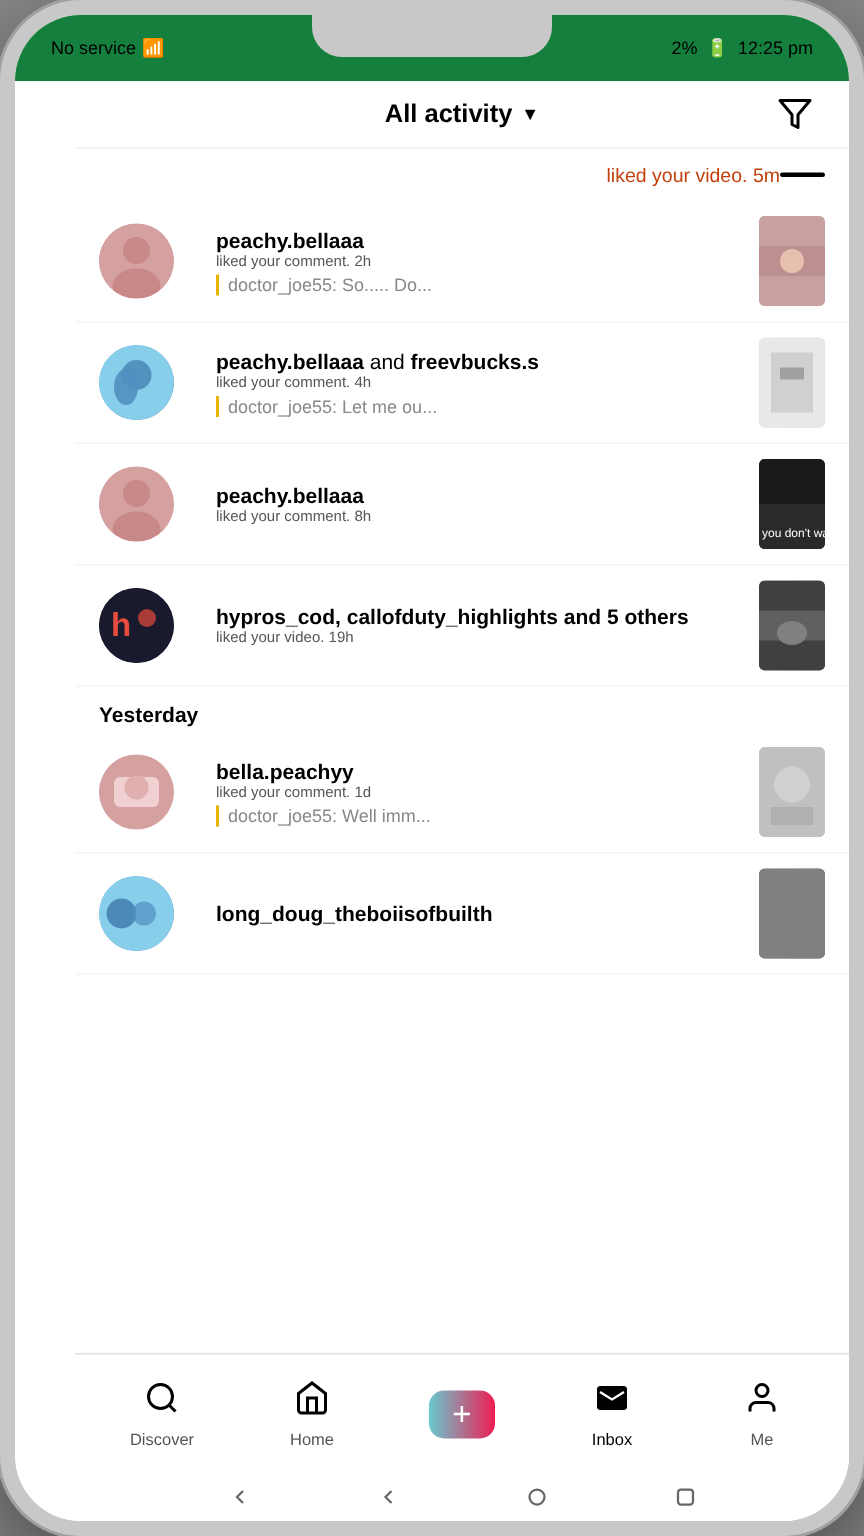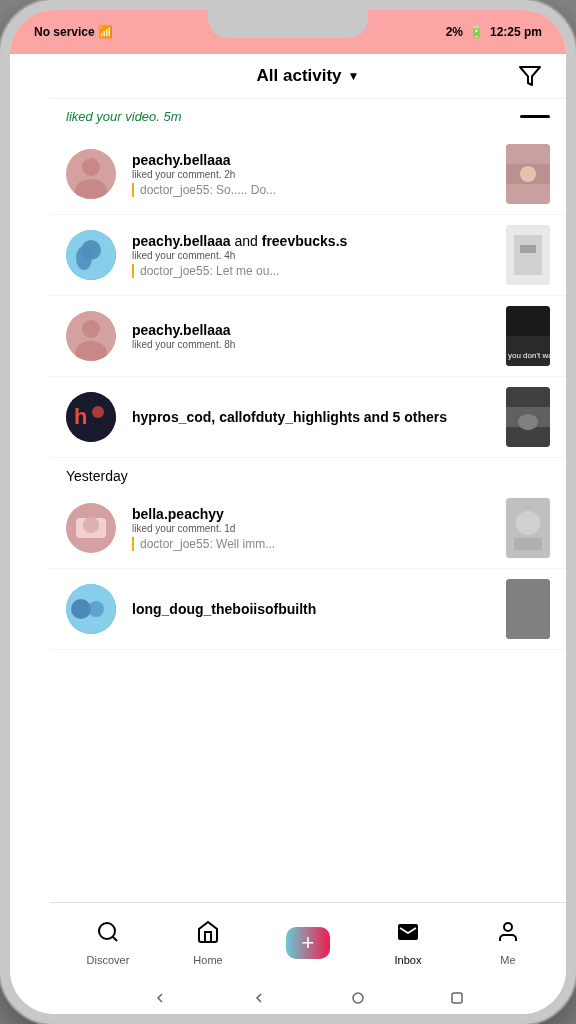--- a/index.html
+++ b/index.html
@@ -39,23 +39,23 @@
       z-index: 10;
     }
 
     
     .status-bar {
       height: 44px;
       display: flex;
       align-items: center;
       justify-content: space-between;
       padding: 0 24px;
-      background: #fca5a5;
+      background: #15803d;
       font-size: 12px;
-      font-weight: 700;
+      font-weight: 400;
       color: #000;
       z-index: 5;
     }
 
     .status-left { display: flex; align-items: center; gap: 4px; }
     .status-right { display: flex; align-items: center; gap: 6px; font-size: 12px; }
 
     
     .main {
       flex: 1;
@@ -103,21 +103,21 @@
     .notifications {
       flex: 1;
       overflow-y: auto;
       padding: 0;
     }
 
     .notification-item {
       display: flex;
       align-items: center;
       padding: 10px 16px;
-      gap: 16px;
+      gap: 28px;
       border-bottom: 1px solid #f5f5f5;
     }
 
     .avatar {
       width: 50px;
       height: 50px;
       border-radius: 50%;
       overflow: hidden;
       flex-shrink: 0;
       background: #ddd;
@@ -166,21 +166,21 @@
       align-items: center;
       justify-content: center;
       font-size: 8px;
       color: #fff;
       position: relative;
     }
 
     .section-label {
       padding: 10px 16px 4px;
       font-size: 14px;
-      font-weight: 400;
+      font-weight: 700;
       color: #000;
     }
 
     
     .bottom-nav {
       height: 80px;
       background: #fff;
       border-top: 1px solid #e0e0e0;
       display: flex;
       align-items: center;
@@ -279,25 +279,24 @@
     
     .thumb-1 { background: linear-gradient(135deg, #c8a0a0, #e0c0b0); }
     .thumb-2 { background: linear-gradient(135deg, #f0f0f0, #d0d0d0); }
     .thumb-3 { background: linear-gradient(135deg, #1a1a1a, #2a2a2a); }
     .thumb-4 { background: linear-gradient(135deg, #808080, #404040); }
     .thumb-5 { background: linear-gradient(135deg, #d0d0d0, #b0b0b0); }
 
     .liked-5m {
       padding: 10px 16px;
       font-size: 13px;
-      color: #15803d;
-      display: flex;
-      align-items: center;
-      justify-content: space-between;
-      font-style: italic;
+      color: #c2410c;
+      display: flex;
+      align-items: center;
+      justify-content: flex-end;
     }
 
     .divider-line {
       width: 30px;
       height: 3px;
       background: #000;
       border-radius: 2px;
     }
   </style>
 </head>
@@ -410,20 +409,21 @@
       <div class="notification-item">
         <div class="avatar av-hypros">
           <svg width="50" height="50" viewBox="0 0 50 50">
             <circle cx="25" cy="25" r="25" fill="#1a1a2e"></circle>
             <text x="8" y="32" font-size="22" fill="#e74c3c" font-weight="bold">h</text>
             <circle cx="32" cy="20" r="6" fill="#e74c3c" opacity="0.7"></circle>
           </svg>
         </div>
         <div class="notif-content">
           <div class="notif-username">hypros_cod, <span style="font-weight:700">callofduty_highlights</span> and 5 others</div>
+          <div class="notif-action">liked your video. 19h</div>
         </div>
         <div class="video-thumb thumb-4">
           <svg width="44" height="60" viewBox="0 0 44 60">
             <rect width="44" height="60" fill="#404040"></rect>
             <rect x="0" y="20" width="44" height="20" fill="#606060"></rect>
             <ellipse cx="22" cy="35" rx="10" ry="8" fill="#808080"></ellipse>
           </svg>
         </div>
       </div>
 

